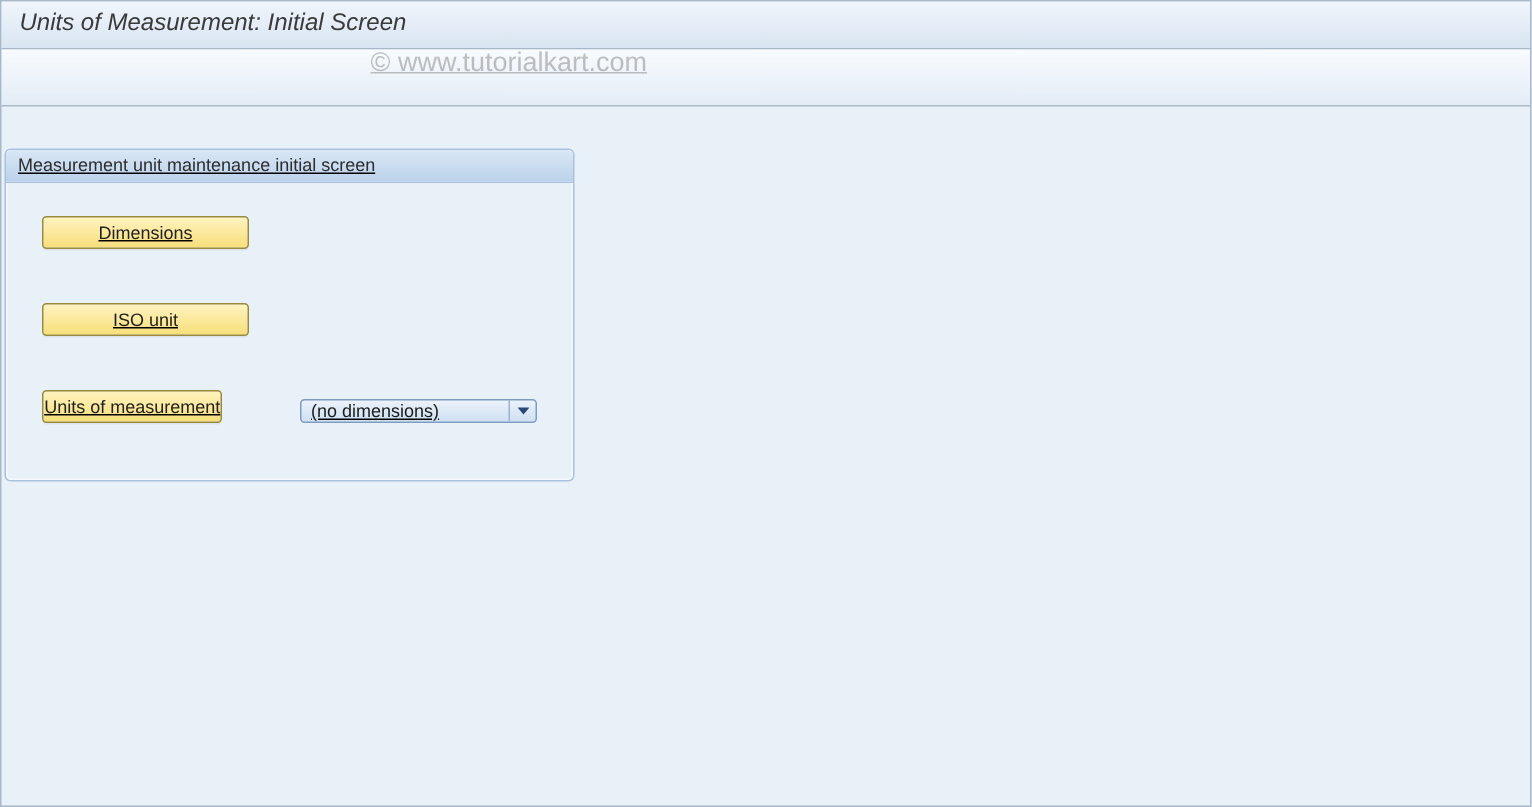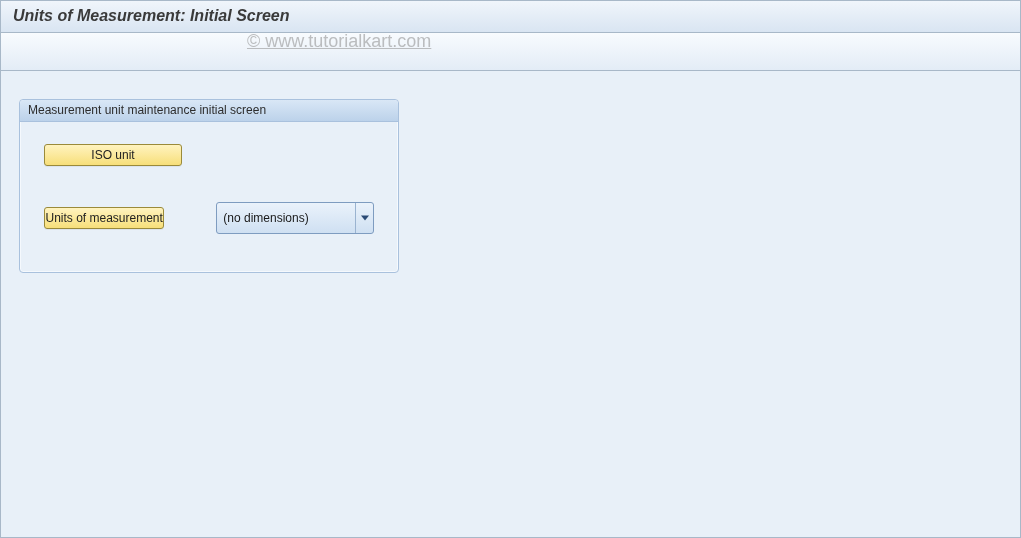--- a/index.html
+++ b/index.html
@@ -14,42 +14,43 @@
       border: 1px solid #a8b8c8;
     }
     .header {
       background: linear-gradient(#f0f5fb, #d9e5f2);
       border-bottom: 1px solid #a8b8c8;
       padding: 6px 12px 8px 12px;
       height: 32px;
     }
     .header-title {
       font-style: italic;
-      font-weight: bold;
+      font-weight: normal;
       font-size: 16px;
       color: #3a3a3a;
       margin-top: 16px;
     }
     .toolbar {
       background: linear-gradient(#f8fbfe, #e3ecf6);
       border-bottom: 1px solid #a8b8c8;
       height: 38px;
       position: relative;
     }
     .watermark {
       position: absolute;
       top: 30px;
       left: 246px;
       font-size: 18px;
       color: rgba(140, 140, 140, 0.55);
       pointer-events: none;
       text-decoration: underline;
     }
     .content-area {
-      padding: 28px 0 0 18px;
+      padding: 28px 0 0 2px;
+      text-decoration: underline;
     }
     .groupbox {
       width: 380px;
       border: 1px solid #a9c1dd;
       border-radius: 4px;
       background: #e8f0f8;
       box-shadow: inset 0 0 0 1px #f5f9fd;
     }
     .groupbox-header {
       background: linear-gradient(#d9e7f6, #bcd2ea);
@@ -61,41 +62,41 @@
       font-size: 12px;
     }
     .groupbox-body {
       padding: 22px 24px 28px 24px;
     }
     .row {
       display: flex;
       align-items: center;
       margin-bottom: 36px;
     }
-    .row:last-child { margin-bottom: 10px; }
+    .row:last-child { margin-bottom: 10px; align-items: flex-end; }
     .sap-button {
       width: 138px;
       height: 22px;
       text-align: center;
       font-size: 12px;
       color: #222;
       border: 1px solid #9a8a3a;
       border-radius: 3px;
       background: linear-gradient(#fff3bf, #f7df7a);
       cursor: pointer;
       box-shadow: 0 1px 0 rgba(0,0,0,0.05);
     }
     .sap-select-wrap {
       display: flex;
       align-items: center;
       margin-left: 52px;
       border: 1px solid #7e9cc0;
       border-radius: 3px;
       background: linear-gradient(#eaf2fb, #cfe0f2);
-      height: 32px;
+      height: 16px;
       width: 180px;
       padding: 0 0 0 6px;
     }
     .sap-select-text {
       flex: 1;
       font-size: 12px;
       color: #1a1a1a;
     }
     .sap-select-arrow {
       width: 18px;
@@ -119,20 +120,23 @@
 
 <div class="toolbar"></div>
 
 <div class="watermark">© www.tutorialkart.com</div>
 
 <div class="content-area">
   <div class="groupbox">
     <div class="groupbox-header">Measurement unit maintenance initial screen</div>
     <div class="groupbox-body">
 
+      <div class="row">
+        <button class="sap-button">Dimensions</button>
+      </div>
 
       <div class="row">
         <button class="sap-button">ISO unit</button>
       </div>
 
       <div class="row">
         <button class="sap-button">Units of measurement</button>
         <div class="sap-select-wrap">
           <span class="sap-select-text">(no dimensions)</span>
           <span class="sap-select-arrow">

